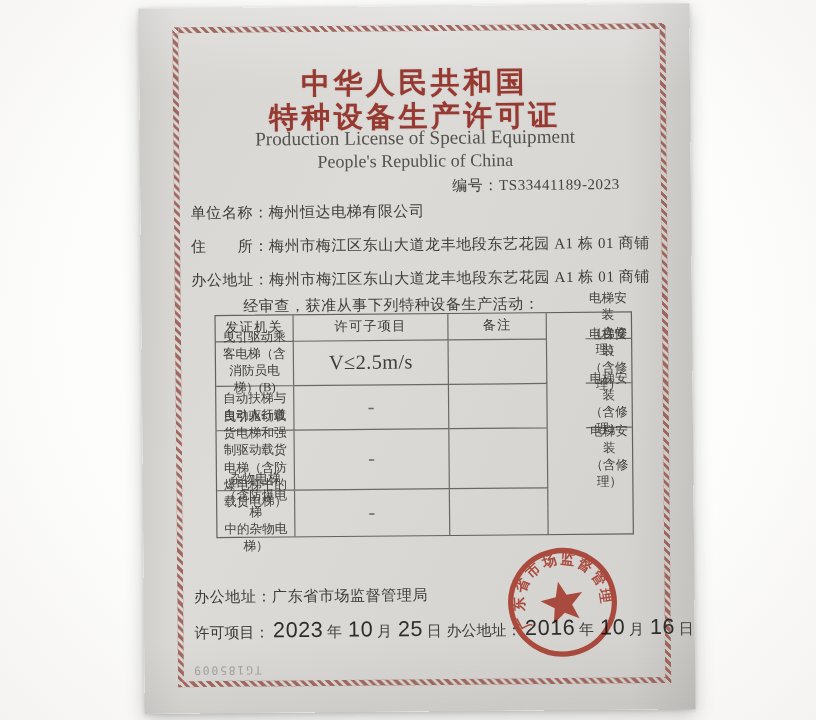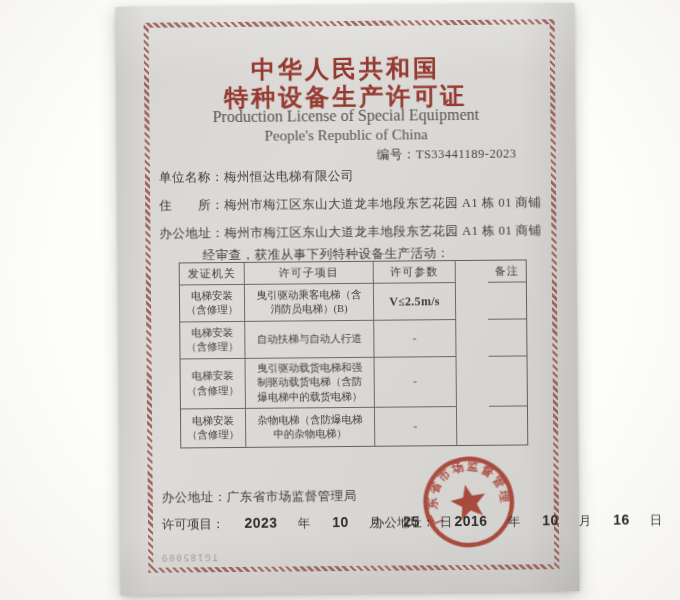--- a/index.html
+++ b/index.html
@@ -55,28 +55,28 @@
     color:#403e39;
   }
   .cell{
     box-sizing:border-box;border-right:1px solid rgba(62,58,52,.7);border-bottom:1px solid rgba(62,58,52,.7);
     display:flex;align-items:center;justify-content:center;text-align:center;
     font-size:10.5px;line-height:1.35;white-space:pre-line;padding:1px 3px;
   }
   .cell:nth-child(4n){border-right:none;margin-left:32px;}
   .cell.lastrow{border-bottom:none;}
   .hcell{font-size:11px;letter-spacing:1px;color:#3b3934;}
-  .param{font-size:12px;letter-spacing:.3px;font-weight:bold;}
+  .param{font-size:17px;letter-spacing:.3px;}
   .dash{color:rgba(70,66,60,.75);}
   
   .f1{top:483px;}
   .dateline{top:509px;left:42px;width:400px;font-size:12.5px;color:#3f3d39;}
   .stamp-num{
-    font-family:"Liberation Sans", sans-serif;font-weight:bold;color:#2e2d2b;
-    font-size:14px;margin:0 20px;letter-spacing:.5px;
+    font-family:"Liberation Sans", sans-serif;font-weight:normal;color:#2e2d2b;
+    font-size:18px;margin:0 3px;letter-spacing:.5px;
   }
   .date-unit{margin-right:2px;}
   .issue{position:absolute;left:210px;top:0;white-space:nowrap;}
   .serial{
     top:546px;left:40px;font-family:"DejaVu Sans Mono", monospace;
     font-size:9.5px;letter-spacing:1.5px;color:rgba(110,108,104,.5);
     transform:rotate(180deg);
   }
   
   .seal{
@@ -103,21 +103,20 @@
     <div class="abs license-no"><span class="lbl">编号：</span><span>TS33441189-2023</span></div>
 
     <div class="abs info-line i1"><span class="lbl">单位名称：</span><span>梅州恒达电梯有限公司</span></div>
     <div class="abs info-line i2"><span class="lbl">住　　所：</span><span>梅州市梅江区东山大道龙丰地段东艺花园 A1 栋 01 商铺</span></div>
     <div class="abs info-line i3"><span class="lbl">办公地址：</span><span>梅州市梅江区东山大道龙丰地段东艺花园 A1 栋 01 商铺</span></div>
     <div class="abs info-line i4">经审查，获准从事下列特种设备生产活动：</div>
 
     <div class="abs lic-table">
       <div class="cell hcell">发证机关</div>
       <div class="cell hcell">许可子项目</div>
-      <div class="cell hcell">许可参数</div>
       <div class="cell hcell">备注</div>
 
       <div class="cell">电梯安装
 （含修理）</div>
       <div class="cell">曳引驱动乘客电梯（含
 消防员电梯）(B)</div>
       <div class="cell param">V≤2.5m/s</div>
       <div class="cell"></div>
 
       <div class="cell">电梯安装

